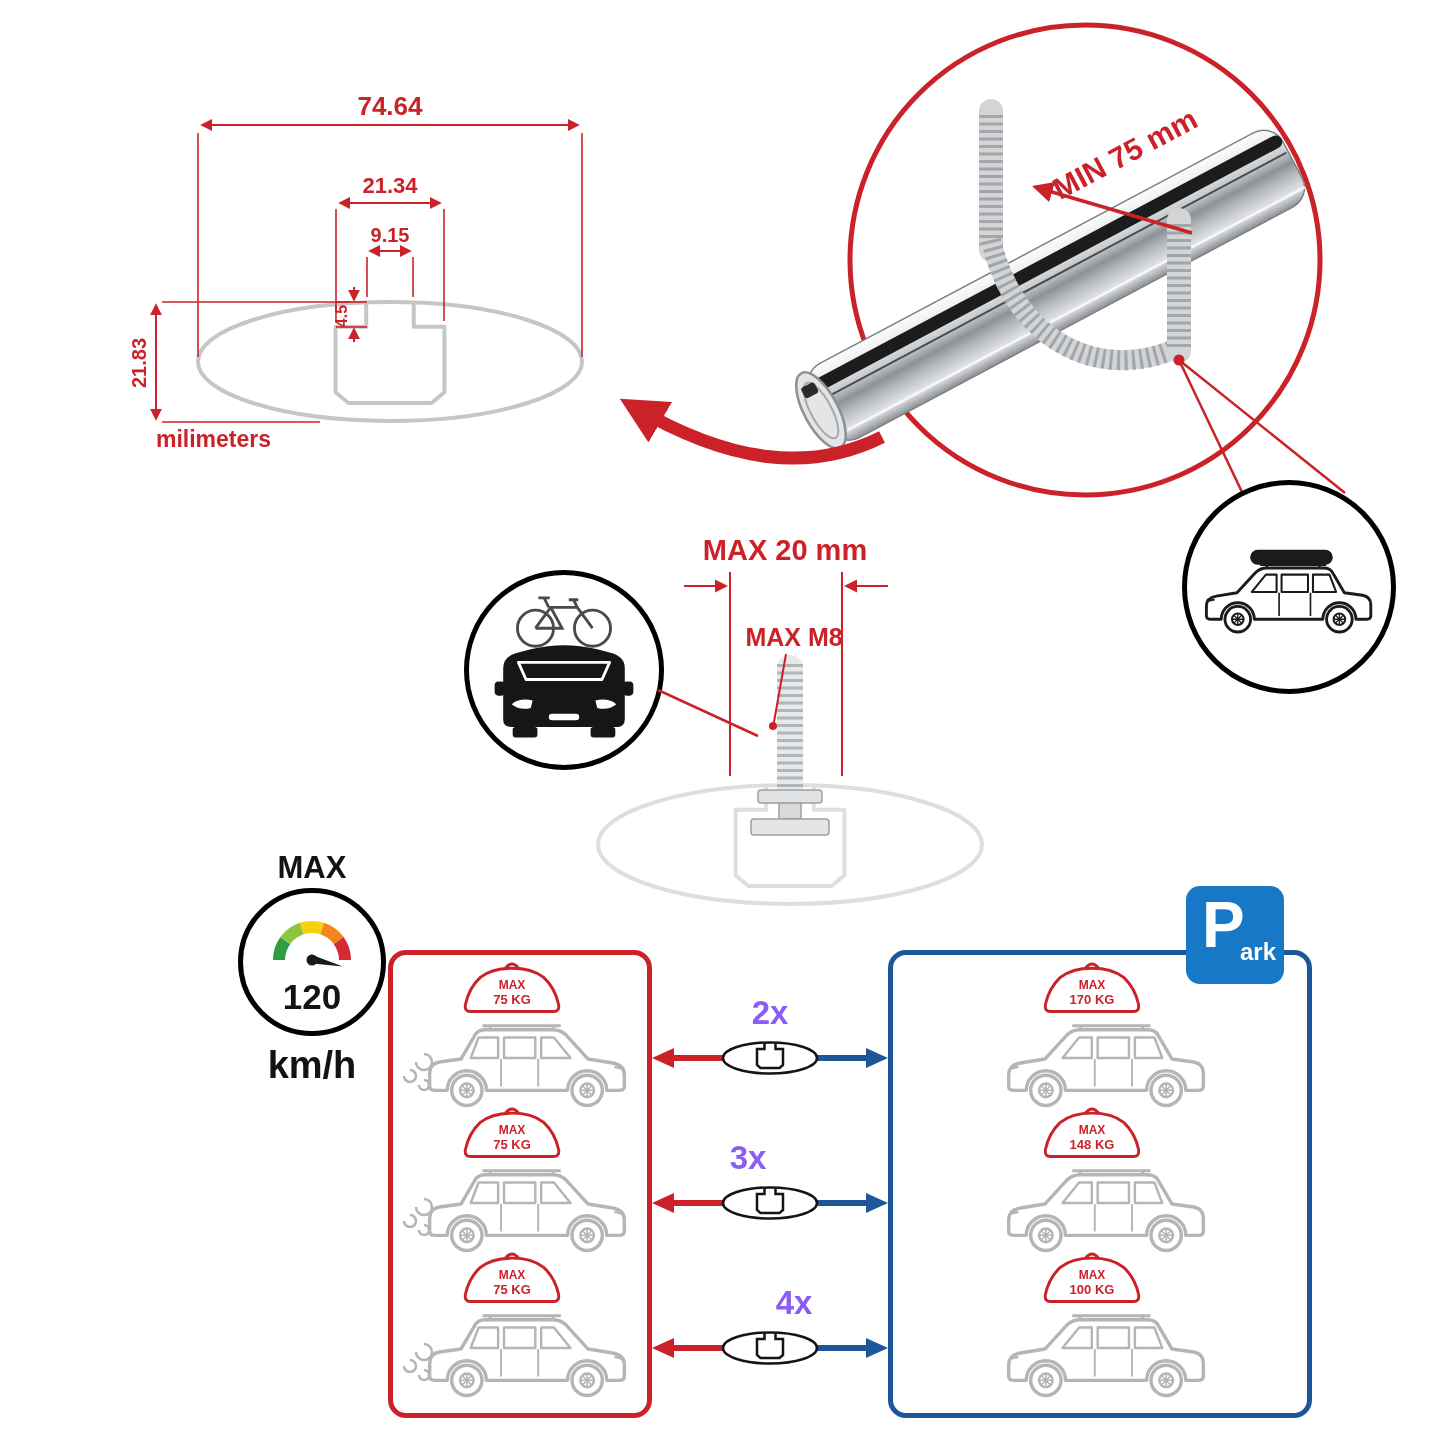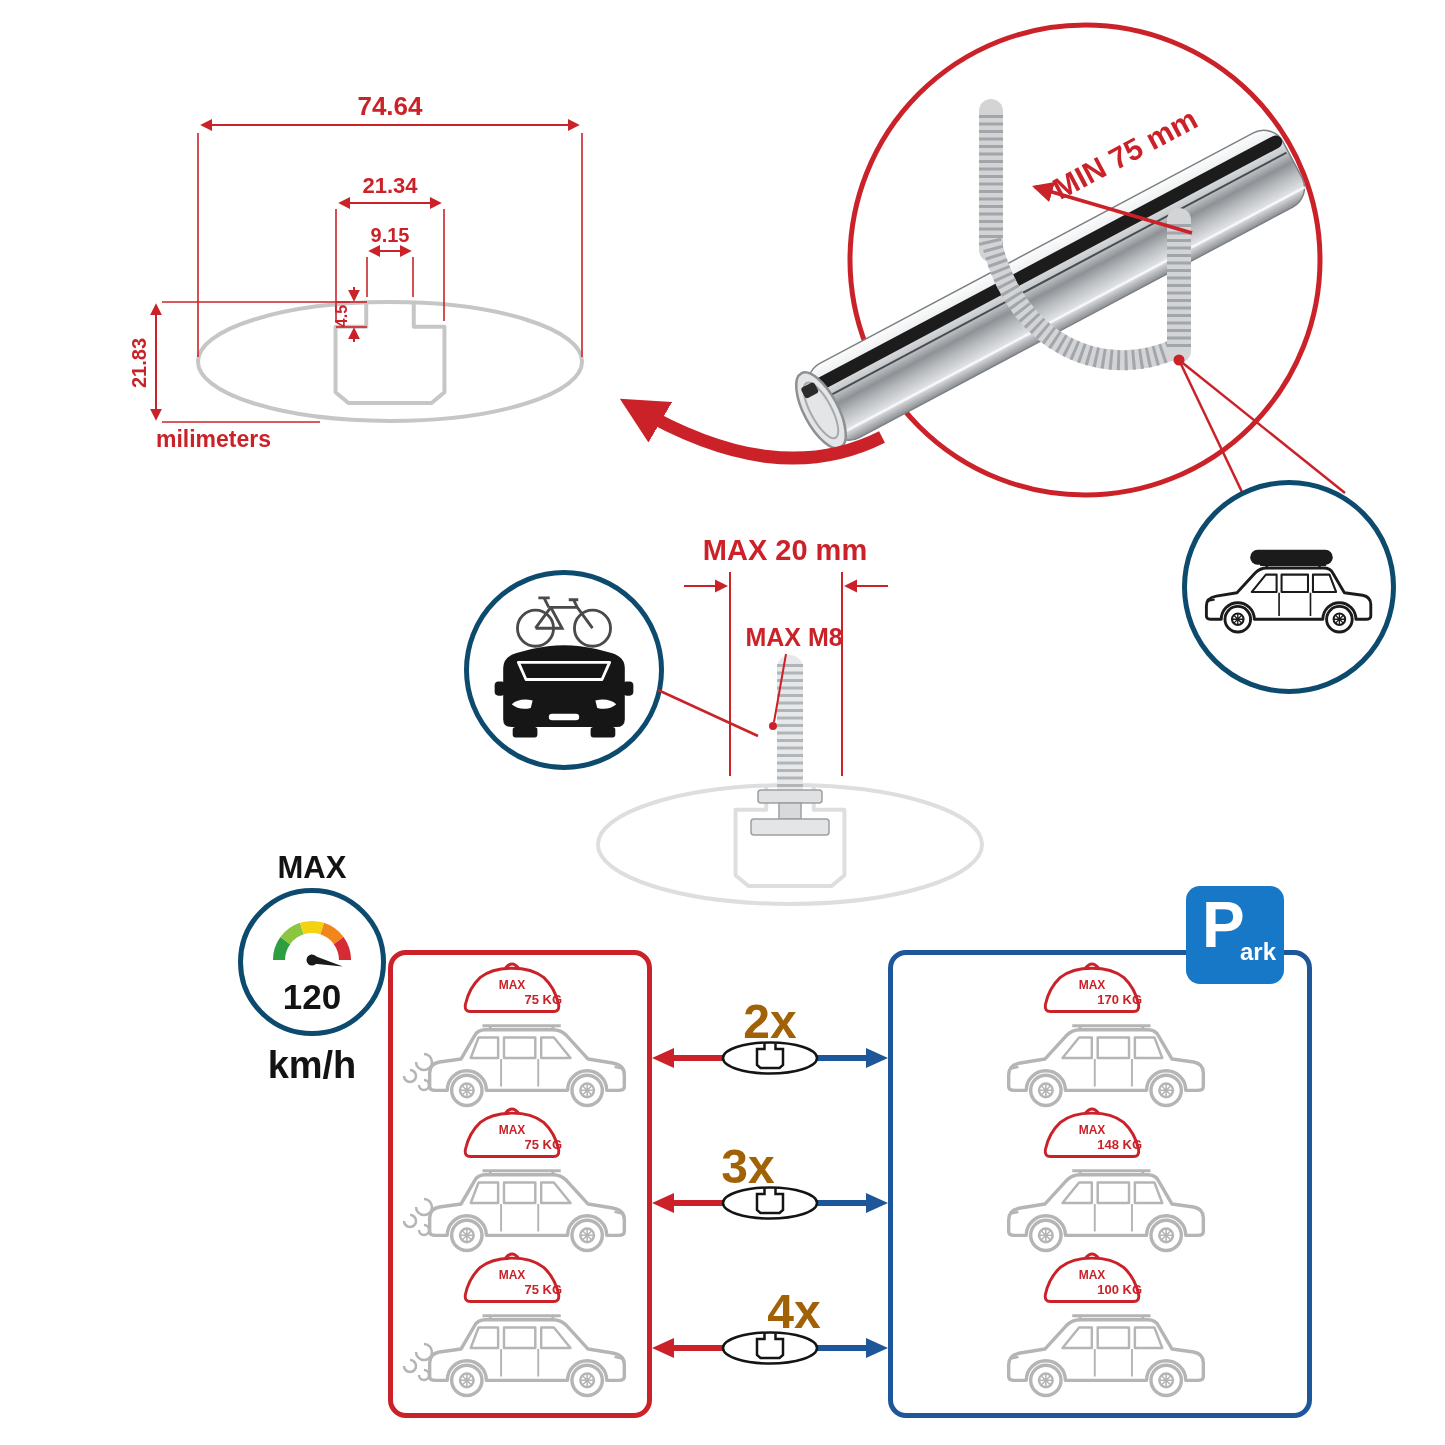--- a/index.html
+++ b/index.html
@@ -1,26 +1,26 @@
 <!DOCTYPE html>
 <html><head>
 <meta charset="utf-8">
 <style>
   html,body{margin:0;padding:0}
   body{width:1445px;height:1445px;position:relative;background:#fff;overflow:hidden;
        font-family:"Liberation Sans",sans-serif}
   .abs{position:absolute}
   svg{font-family:inherit;overflow:visible}
-  .rcircle{position:absolute;border:5px solid #0c4a6e;border-radius:50%;background:#fff;box-sizing:border-box;display:flex;align-items:center;justify-content:center}
+  .rcircle{position:absolute;border:5px solid #000000;border-radius:50%;background:#fff;box-sizing:border-box;display:flex;align-items:center;justify-content:center}
   .panel{position:absolute;border-radius:18px;box-sizing:border-box;background:transparent}
-  .mult{position:absolute;width:240px;text-align:center;font-weight:bold;font-size:48px;color:#a16207}
+  .mult{position:absolute;width:240px;text-align:center;font-weight:bold;font-size:33px;color:#8b5cf6}
   .car-row{position:absolute;width:245px;height:152px}
   .bag{position:absolute;width:100px;height:62px}
   .bagmax{position:absolute;top:21px;left:0;right:0;text-align:center;font-weight:bold;font-size:12px;color:#cb2229;line-height:1}
-  .bagkg{position:absolute;top:35px;left:0;right:0;text-align:right;font-weight:bold;font-size:13px;color:#cb2229;line-height:1}
+  .bagkg{position:absolute;top:35px;left:0;right:0;text-align:center;font-weight:bold;font-size:13px;color:#cb2229;line-height:1}
   .blacktxt{position:absolute;width:144px;text-align:center;font-weight:bold;color:#131313}
 </style>
 </head>
 <body>
 
 <svg width="0" height="0" style="position:absolute" aria-hidden="true">
   <defs>
     <marker id="mr" viewBox="0 0 10 10" markerWidth="6" markerHeight="6" refX="8.5" refY="5" orient="auto-start-reverse">
       <path d="M0,0 L10,5 L0,10 Z" fill="#cb2229"></path>
     </marker>

